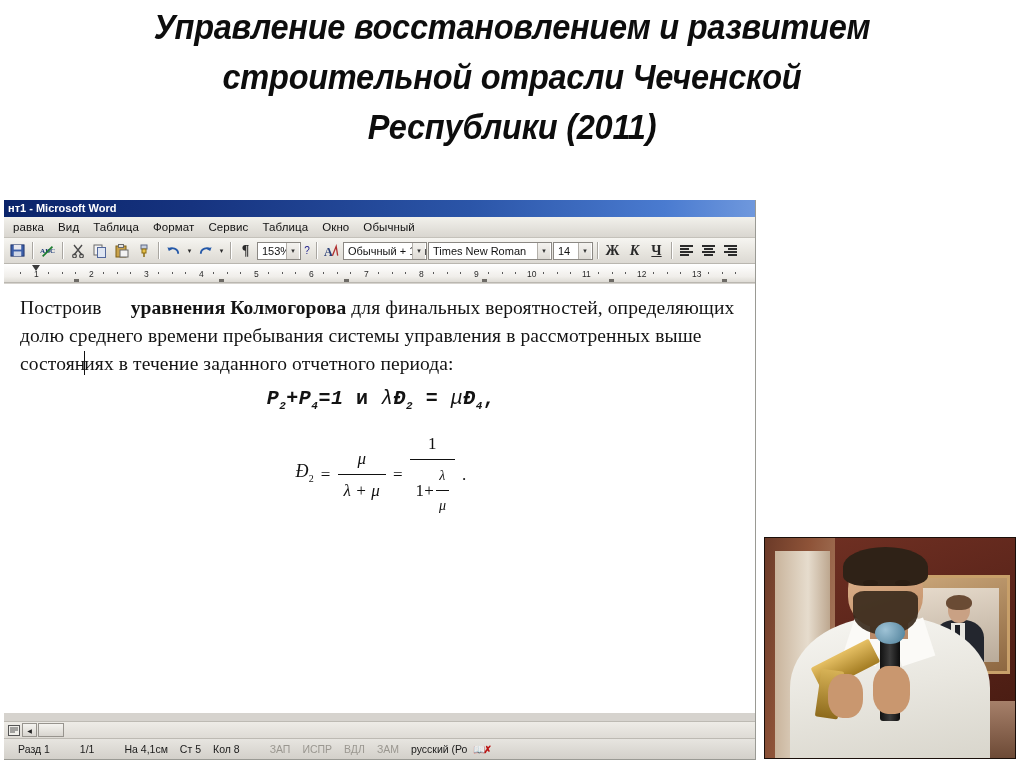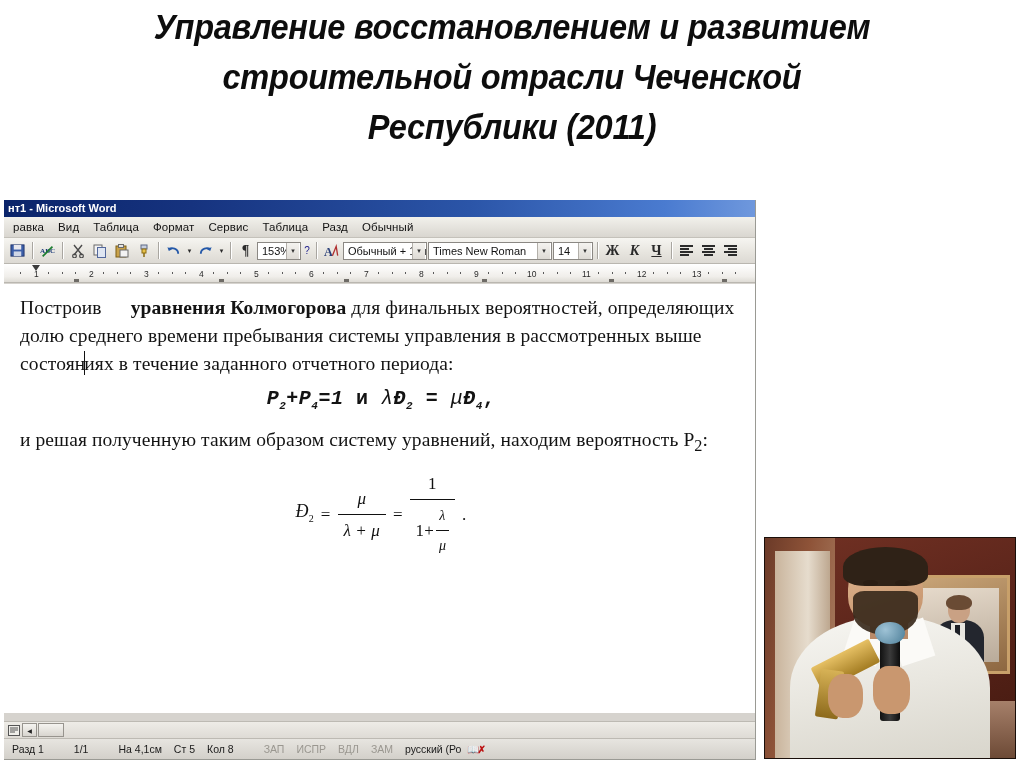--- a/index.html
+++ b/index.html
@@ -228,21 +228,21 @@
     position:absolute;
     left:0; bottom:0;
     width:752px; height:21px;
     background:linear-gradient(180deg,#e7e5e0,#d3d0ca);
     border-top:1px solid #bdbab3;
     display:flex;
     align-items:center;
     font-size:10.5px;
     color:#1a1a1a;
     white-space:nowrap;
-    padding-left:2px;
+    padding-left:8px;
   }
   .statusbar .cell{ padding:0 6px; }
   .statusbar .dim{ color:#9a9790; }
   .statusbar .gap{ width:18px; }
   .statusbar .bookicon{
     width:18px; height:13px;
     display:flex; align-items:center; justify-content:center;
     font-size:10px;
     color:#1b1b7a;
   }
@@ -324,21 +324,21 @@
 
   <div class="titlebar">нт1 - Microsoft Word</div>
 
   <div class="menubar">
     <div class="mi">равка</div>
     <div class="mi">Вид</div>
     <div class="mi">Таблица</div>
     <div class="mi">Формат</div>
     <div class="mi">Сервис</div>
     <div class="mi">Таблица</div>
-    <div class="mi">Разд</div>
+    <div class="mi">Окно</div>
     <div class="mi">Обычный</div>
   </div>
 
   <div class="toolbar">
     <div class="tb-btn">
       <svg width="15" height="15" viewBox="0 0 16 16">
           <rect x="1" y="2" width="14" height="12" fill="#3b5ea8" stroke="#22356b"></rect>
           <rect x="4" y="2" width="8" height="5" fill="#e9e9ee"></rect>
           <rect x="4" y="9" width="8" height="5" fill="#cfd6e6"></rect>
         </svg>
@@ -521,23 +521,20 @@
       </p>
 
       <div class="formula-line">
         <span>P</span><sub>2</sub><span>+</span><span>P</span><sub>4</sub><span>=1</span>
         <span class="rom">и</span>
         <span class="gr">λ</span><span>Ð</span><sub>2</sub>
         <span class="rom">=</span>
         <span class="gr">μ</span><span>Ð</span><sub>4</sub><span class="rom">,</span>
       </div>
 
-      <p>
-        <span>и решая полученную таким образом систему уравнений, находим вероятность P</span><sub>2</sub><span>:</span>
-      </p>
 
       <div class="bigformula">
         <span class="lhs"><span>Ð</span><sub>2</sub></span>
         <span style="font-style:normal">=</span>
         <span class="frac">
           <span class="num">μ</span>
           <span class="den">λ + μ</span>
         </span>
         <span style="font-style:normal">=</span>
         <span class="frac">

